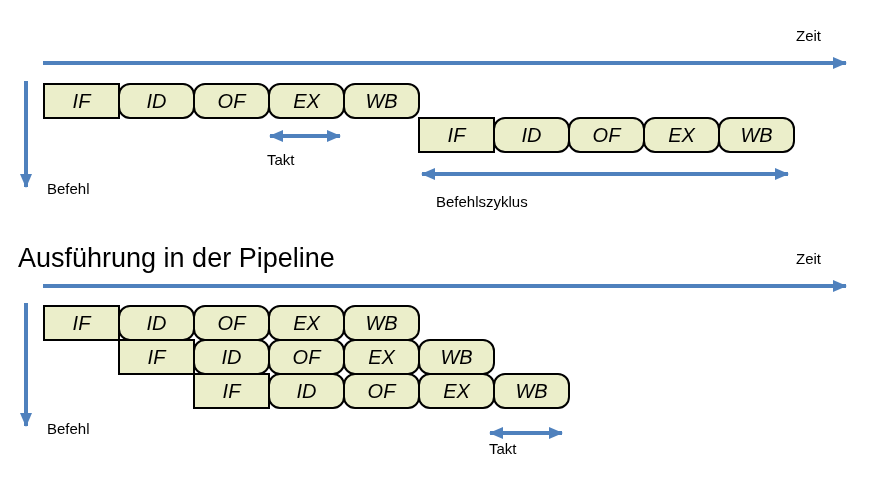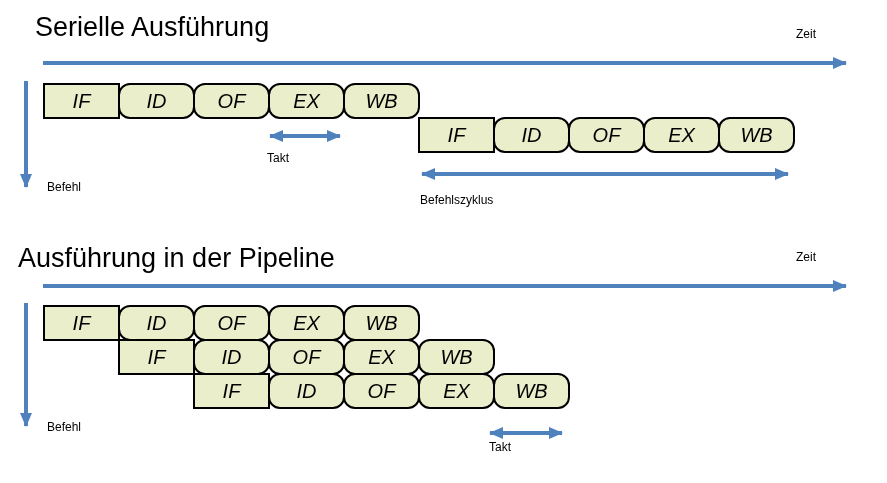--- a/index.html
+++ b/index.html
@@ -14,21 +14,21 @@
   }
   .title {
     position: absolute;
     font-size: 27px;
     line-height: 1.1;
     color: var(--text, #000000);
     white-space: nowrap;
   }
   .lbl {
     position: absolute;
-    font-size: 12px;
+    font-size: 15px;
     line-height: 1.1;
     color: var(--text, #000000);
     white-space: nowrap;
   }
   .lbl.centered { text-align: left; }
   .row {
     position: absolute;
     display: flex;
     font-style: italic;
   }
@@ -73,21 +73,20 @@
     <path class="arrow-line" d="M43,63 L846,63" marker-end="url(#ah)"></path>
     <path class="arrow-line" d="M26,81 L26,187" marker-end="url(#ah)"></path>
     <path class="arrow-line" d="M270,136 L340,136" marker-start="url(#ah)" marker-end="url(#ah)"></path>
     <path class="arrow-line" d="M422,174 L788,174" marker-start="url(#ah)" marker-end="url(#ah)"></path>
 
     <path class="arrow-line" d="M43,286 L846,286" marker-end="url(#ah)"></path>
     <path class="arrow-line" d="M26,303 L26,426" marker-end="url(#ah)"></path>
     <path class="arrow-line" d="M490,433 L562,433" marker-start="url(#ah)" marker-end="url(#ah)"></path>
   </svg>
 
-  <div class="title" style="left:35px; top:13px;">Serielle Ausführung</div>
 
   <div class="lbl" style="left:796px; top:28px;">Zeit</div>
 
   <div class="row" style="left:43px; top:83px;">
     <div class="cell">IF</div>
     <div class="cell">ID</div>
     <div class="cell">OF</div>
     <div class="cell">EX</div>
     <div class="cell">WB</div>
   </div>
@@ -97,21 +96,21 @@
     <div class="cell">ID</div>
     <div class="cell">OF</div>
     <div class="cell">EX</div>
     <div class="cell">WB</div>
   </div>
 
   <div class="lbl centered" style="left:267px; top:152px; width:76px;">Takt</div>
 
   <div class="lbl" style="left:47px; top:181px;">Befehl</div>
 
-  <div class="lbl centered" style="left:420px; top:194px; width:371px;">Befehlszyklus</div>
+  <div class="lbl centered" style="left:436px; top:194px; width:371px;">Befehlszyklus</div>
 
   <div class="title" style="left:18px; top:244px;">Ausführung in der Pipeline</div>
 
   <div class="lbl" style="left:796px; top:251px;">Zeit</div>
 
   <div class="row" style="left:43px; top:305px;">
     <div class="cell">IF</div>
     <div class="cell">ID</div>
     <div class="cell">OF</div>
     <div class="cell">EX</div>

